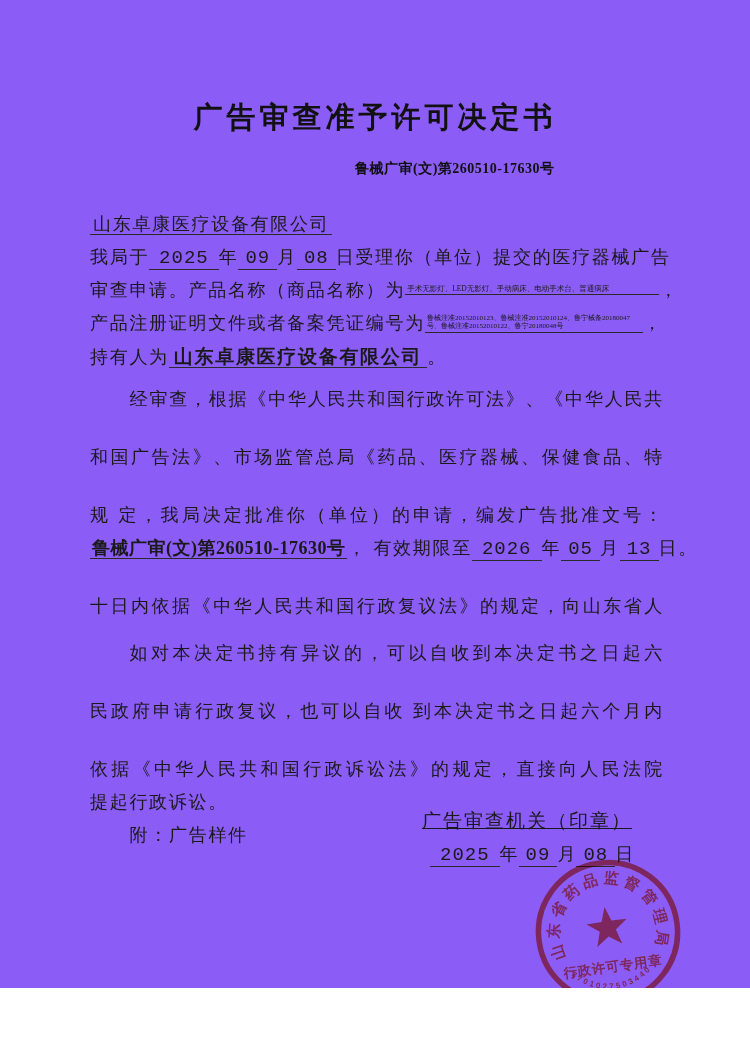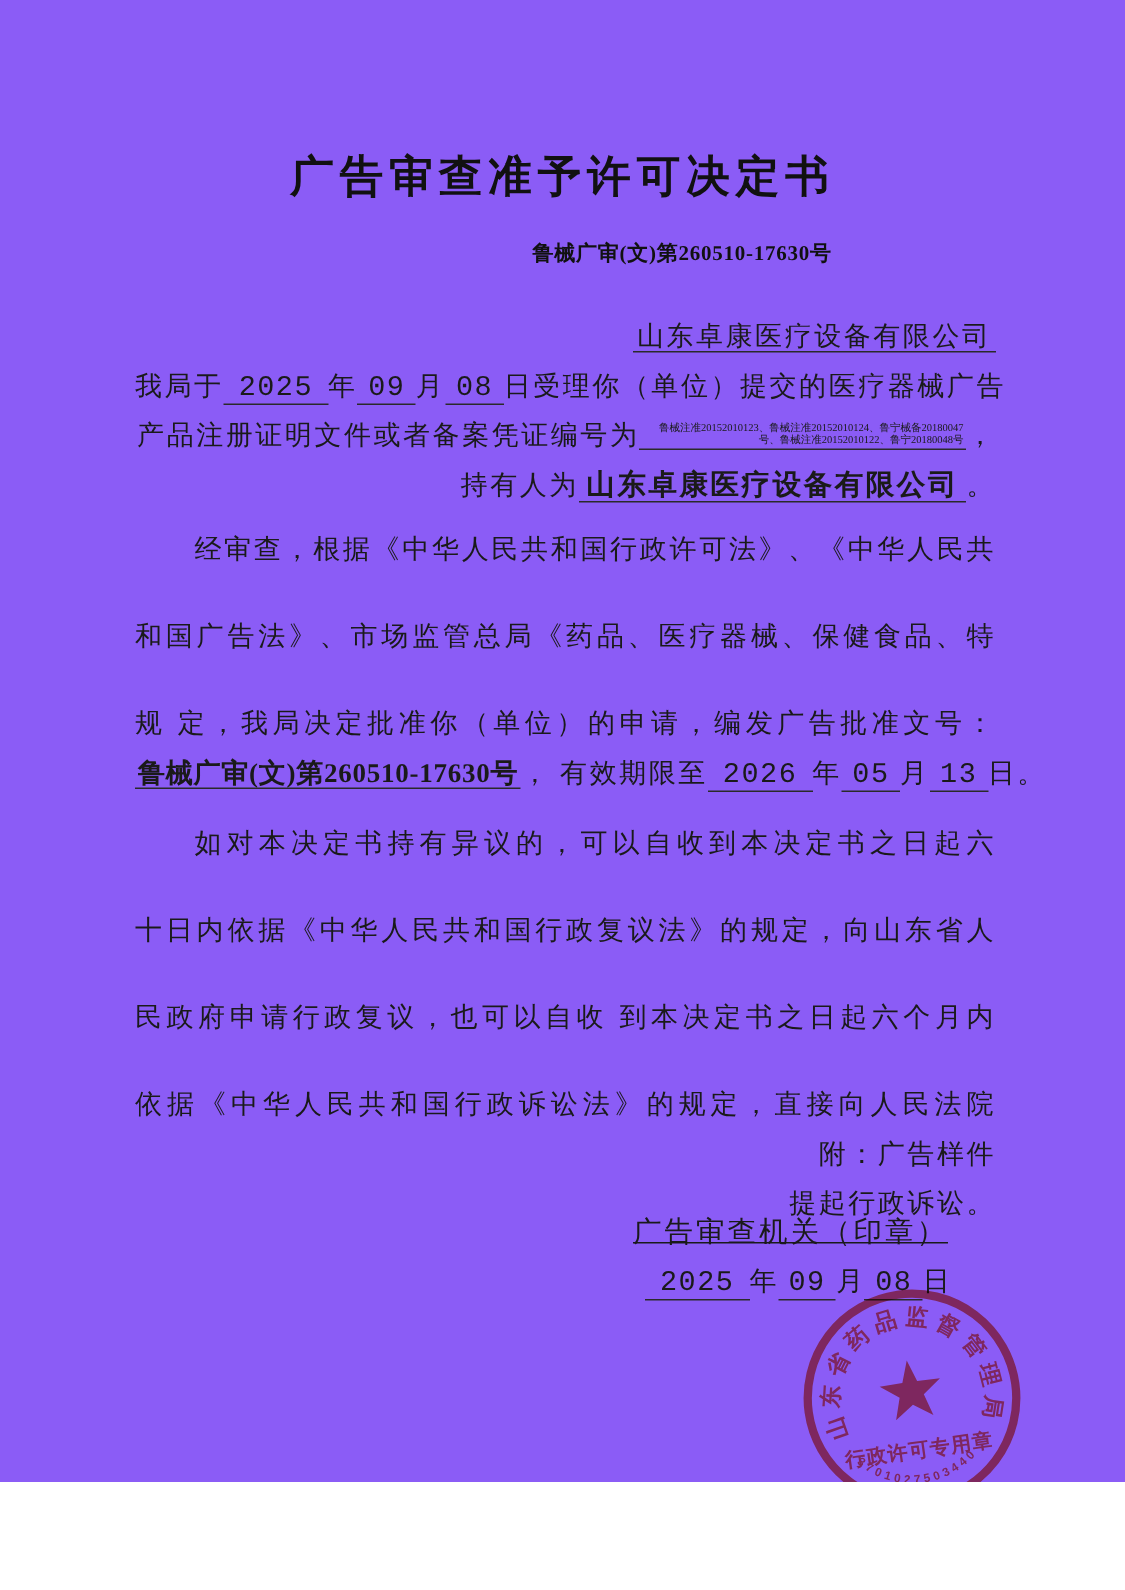--- a/index.html
+++ b/index.html
@@ -26,21 +26,20 @@
     top: 160px; left: 355px;
     font-size: 14px;
     font-weight: bold;
     letter-spacing: 0.5px;
     color: #111;
   }
   .body-block {
     position: absolute;
     top: 208px; left: 90px;
     width: 574px;
-    text-align: right;
   }
   .line {
     font-size: 18px;
     line-height: 33px;
     height: 33px;
     letter-spacing: 1.7px;
     white-space: nowrap;
   }
   .jline {        
     white-space: normal;
@@ -150,37 +149,38 @@
   <div class="doc-title">广告审查准予许可决定书</div>
 
   <div class="doc-number">鲁械广审(文)第260510-17630号</div>
 
   <div class="body-block">
 
     <div class="line"><span class="u">山东卓康医疗设备有限公司</span></div>
 
     <div class="line"><span>我局于</span><span class="u v">2025</span><span>年</span><span class="u v v-sm">09</span><span>月</span><span class="u v v-sm">08</span><span>日受理你（单位）提交的医疗器械广告</span></div>
 
+    <div class="line"><span>审查申请。产品名称（商品名称）为</span><span class="fill-small">手术无影灯、LED无影灯、手动病床、电动手术台、普通病床</span><span>，</span></div>
 
     <div class="line"><span>产品注册证明文件或者备案凭证编号为</span><span class="fill-small-wrap">鲁械注准20152010123、鲁械注准20152010124、鲁宁械备20180047号、鲁械注准20152010122、鲁宁20180048号</span><span>，</span></div>
 
     <div class="line"><span>持有人为</span><span class="u fill-company">山东卓康医疗设备有限公司</span><span>。</span></div>
 
     <div class="line jline ind gap-sm">经审查，根据《中华人民共和国行政许可法》、《中华人民共</div>
     <div class="line jline">和国广告法》、市场监管总局《药品、医疗器械、保健食品、特</div>
     <div class="line jline">规 定，我局决定批准你（单位）的申请，编发广告批准文号：</div>
     <div class="line"><span class="u fill-approval">鲁械广审(文)第260510-17630号</span><span>， 有效期限至</span><span class="u v">2026</span><span>年</span><span class="u v v-sm">05</span><span>月</span><span class="u v v-sm">13</span><span>日。</span></div>
 
+    <div class="line jline">十日内依据《中华人民共和国行政复议法》的规定，向山东省人</div>
     <div class="line jline ind gap-md">如对本决定书持有异议的，可以自收到本决定书之日起六</div>
-    <div class="line jline">十日内依据《中华人民共和国行政复议法》的规定，向山东省人</div>
     <div class="line jline">民政府申请行政复议，也可以自收 到本决定书之日起六个月内</div>
     <div class="line jline">依据《中华人民共和国行政诉讼法》的规定，直接向人民法院</div>
+    <div class="line">提起行政诉讼。</div>
+
     <div class="line ind">附：广告样件</div>
-
-    <div class="line">提起行政诉讼。</div>
 
   </div>
 
   <div class="footer-authority">广告审查机关（印章）</div>
 
   <div class="footer-date"><span class="u v">2025</span><span>年</span><span class="u v v-sm">09</span><span>月</span><span class="u v v-sm">08</span><span>日</span></div>
 
   <div class="stamp-wrap">
     <svg class="stamp-svg" viewBox="0 0 200 200" xmlns="http://www.w3.org/2000/svg">
       <g transform="rotate(-8 100 100)">

